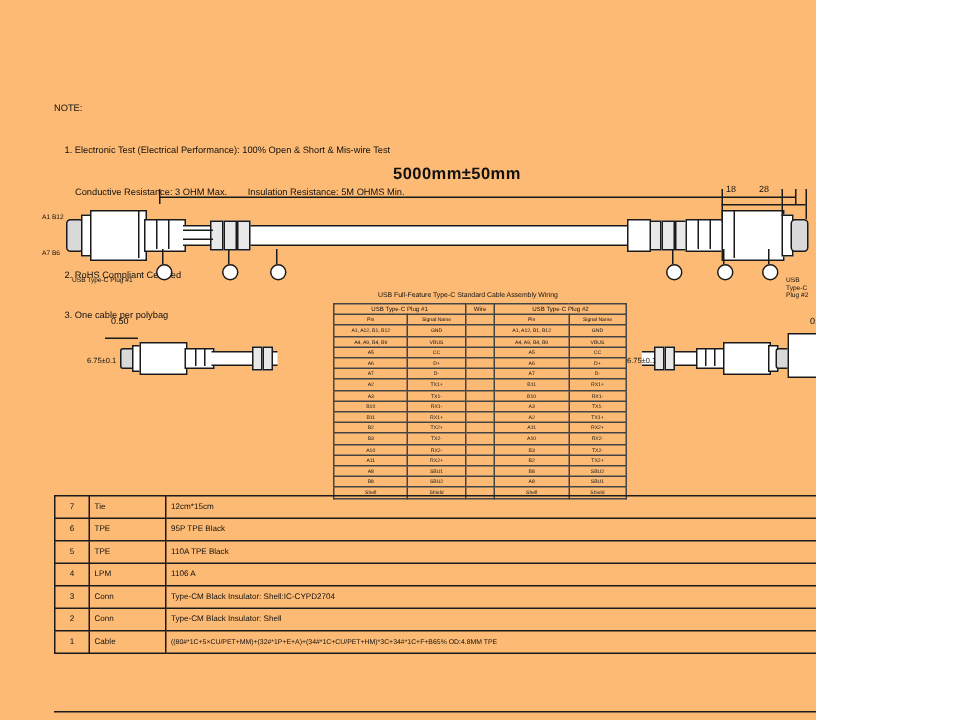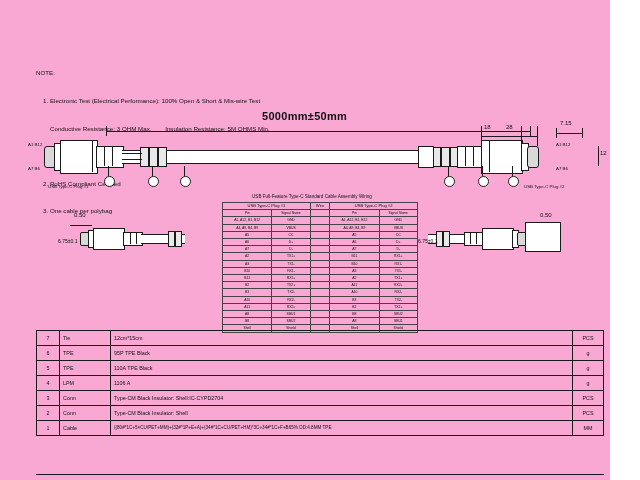--- a/index.html
+++ b/index.html
@@ -1,17 +1,17 @@
 <!DOCTYPE html>
 <html><head>
 <meta charset="utf-8">
 <style>
   html,body{margin:0;padding:0;background:#ffffff;}
   body{width:640px;height:480px;font-family:"Liberation Sans",sans-serif;color:#1a1a1a;}
-  #sheet{position:relative;width:610px;height:480px;overflow:hidden;background:#f9a8d4;text-decoration:underline;}
+  #sheet{position:relative;width:544px;height:480px;overflow:hidden;background:#fdba74;text-decoration:underline;}
 
   
   .notes{position:absolute;left:36px;top:50px;font-size:6.2px;line-height:9.2px;white-space:pre;color:#111;}
   .notes .ln{display:block;}
   .ind1{padding-left:7px;}
   .ind2{padding-left:14px;}
 
   
   .dimtext{position:absolute;font-size:11px;font-weight:600;letter-spacing:.3px;color:#111;}
   .smalldim{position:absolute;font-size:6px;color:#111;}

